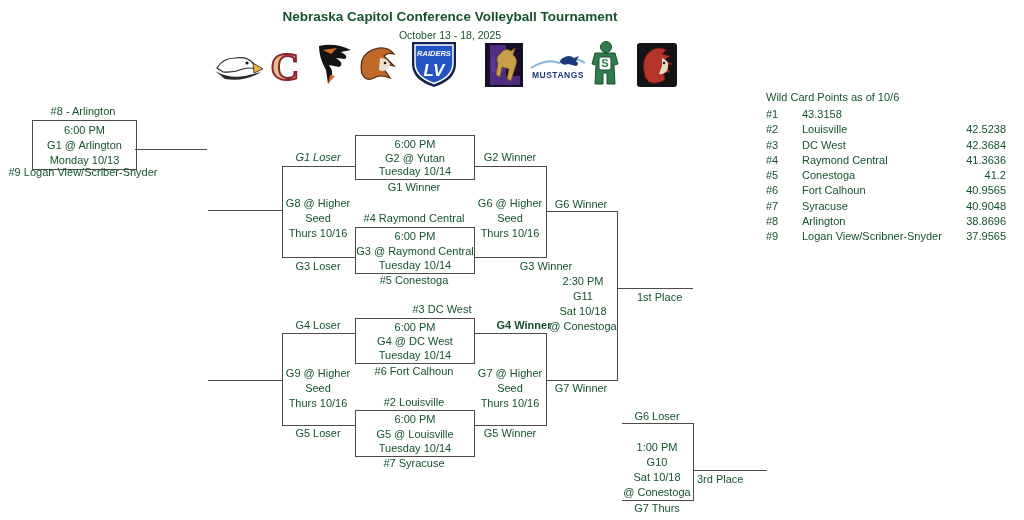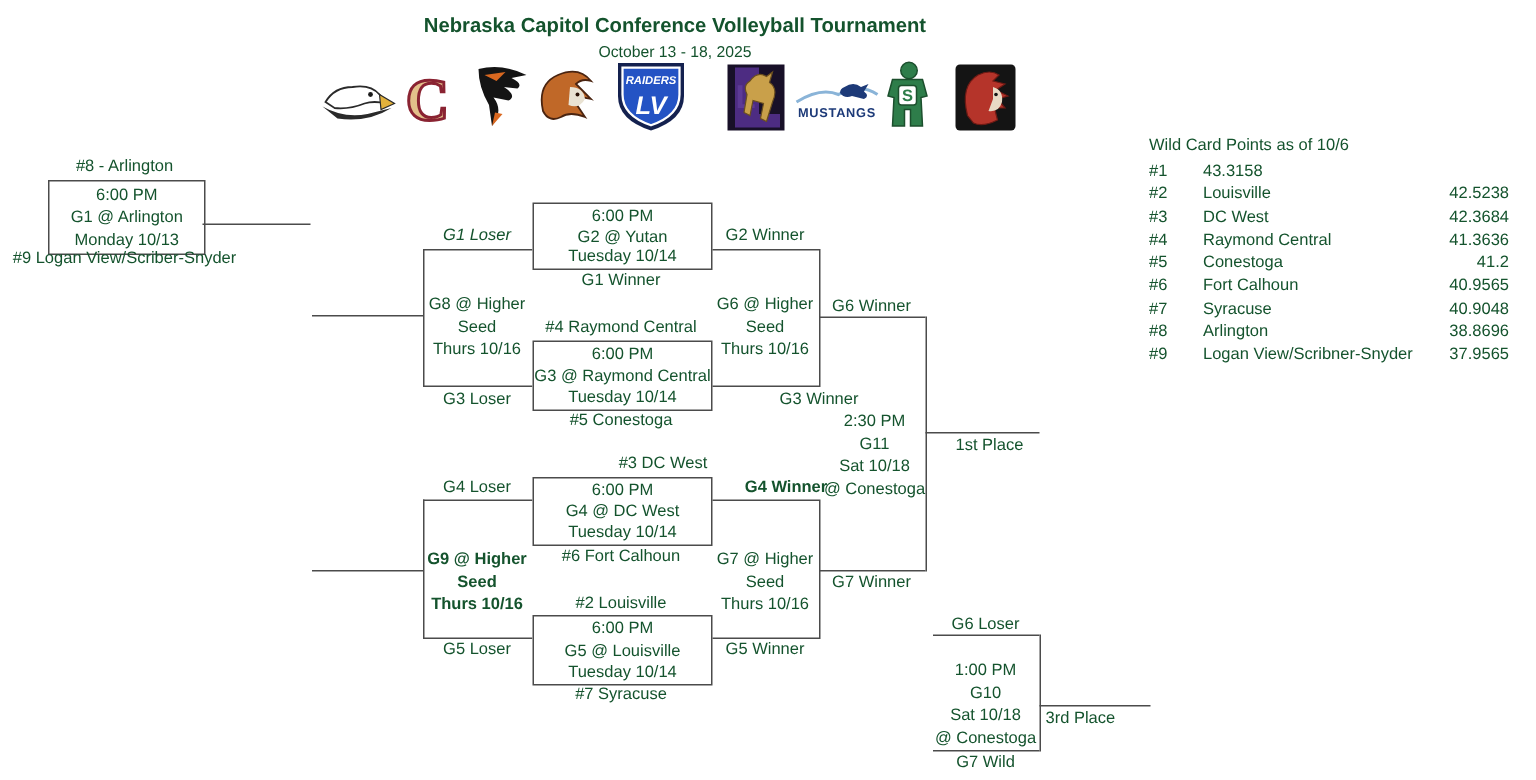--- a/index.html
+++ b/index.html
@@ -156,21 +156,21 @@
   <div class="hline" style="left:282px;top:425px;width:73px;"></div>
   <div class="hline" style="left:473px;top:333px;width:73px;"></div>
   <div class="hline" style="left:473px;top:425px;width:73px;"></div>
   <div class="vline" style="left:546px;top:333px;height:93px;"></div>
   <div class="hline" style="left:546px;top:380px;width:71px;"></div>
 
   <div class="lbl ctr" style="left:318px;top:320px;">G4 Loser</div>
   <div class="lbl ctr" style="left:524px;top:320px;font-weight:bold;">G4 Winner</div>
   <div class="lbl ctr" style="left:318px;top:428px;">G5 Loser</div>
   <div class="lbl ctr" style="left:510px;top:428px;">G5 Winner</div>
-  <div class="mlbl" style="left:318px;top:366px;font-weight:bold;">
+  <div class="mlbl" style="left:318px;top:366px;">
     <div>G9 @ Higher</div>
     <div>Seed</div>
     <div>Thurs 10/16</div>
   </div>
   <div class="mlbl" style="left:510px;top:366px;">
     <div>G7 @ Higher</div>
     <div>Seed</div>
     <div>Thurs 10/16</div>
   </div>
 
@@ -207,21 +207,21 @@
   <div class="vline" style="left:693px;top:423px;height:78px;"></div>
   <div class="hline" style="left:693px;top:470px;width:74px;"></div>
   <div class="hline" style="left:622px;top:500px;width:71px;"></div>
   <div class="mlbl" style="left:657px;top:440px;">
     <div>1:00 PM</div>
     <div>G10</div>
     <div>Sat 10/18</div>
     <div>@ Conestoga</div>
   </div>
   <div class="lbl" style="left:697px;top:474px;">3rd Place</div>
-  <div class="lbl ctr" style="left:657px;top:503px;">G7 Wild</div>
+  <div class="lbl ctr" style="left:657px;top:503px;">G7 Thurs</div>
 
   <div class="wc">
     <div class="wc-header">Wild Card Points as of 10/6</div>
     <div style="height:2px;"></div>
     <div class="wc-row">
       <span class="wc-rank">#1</span>
       <span class="wc-pts">43.3158</span>
     </div>
     <div class="wc-row">
       <span class="wc-rank">#2</span>

